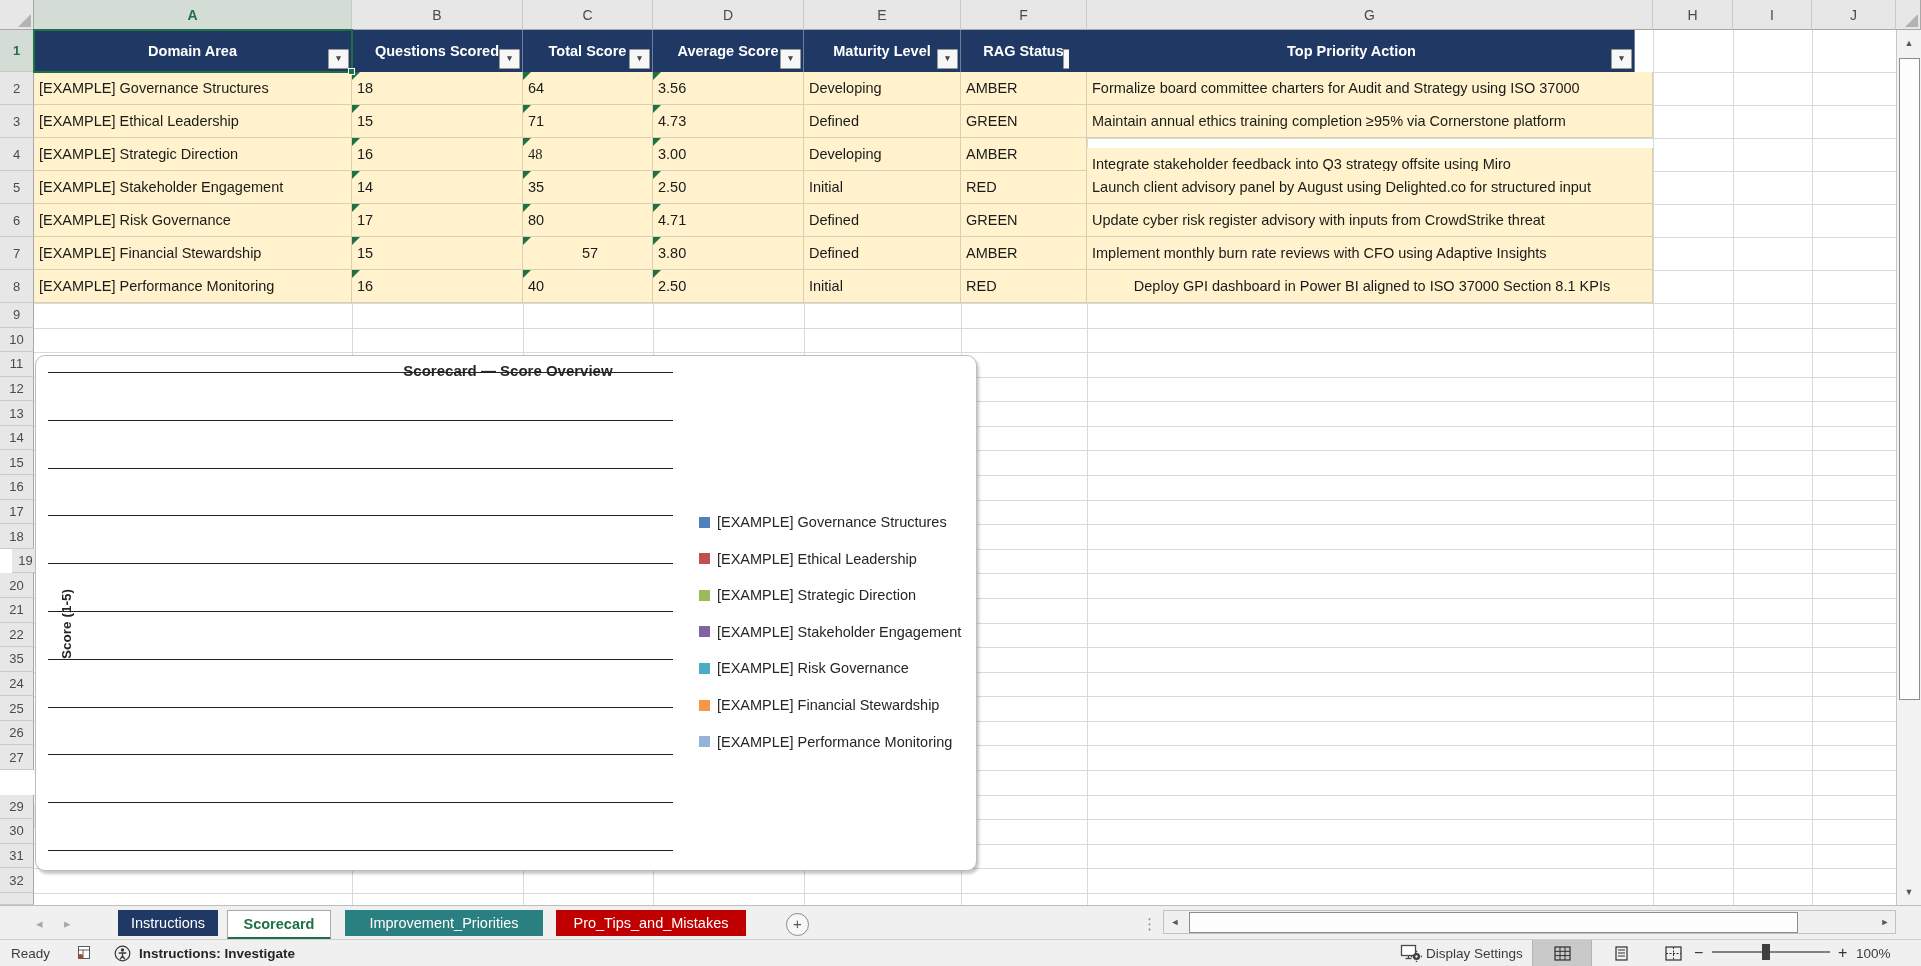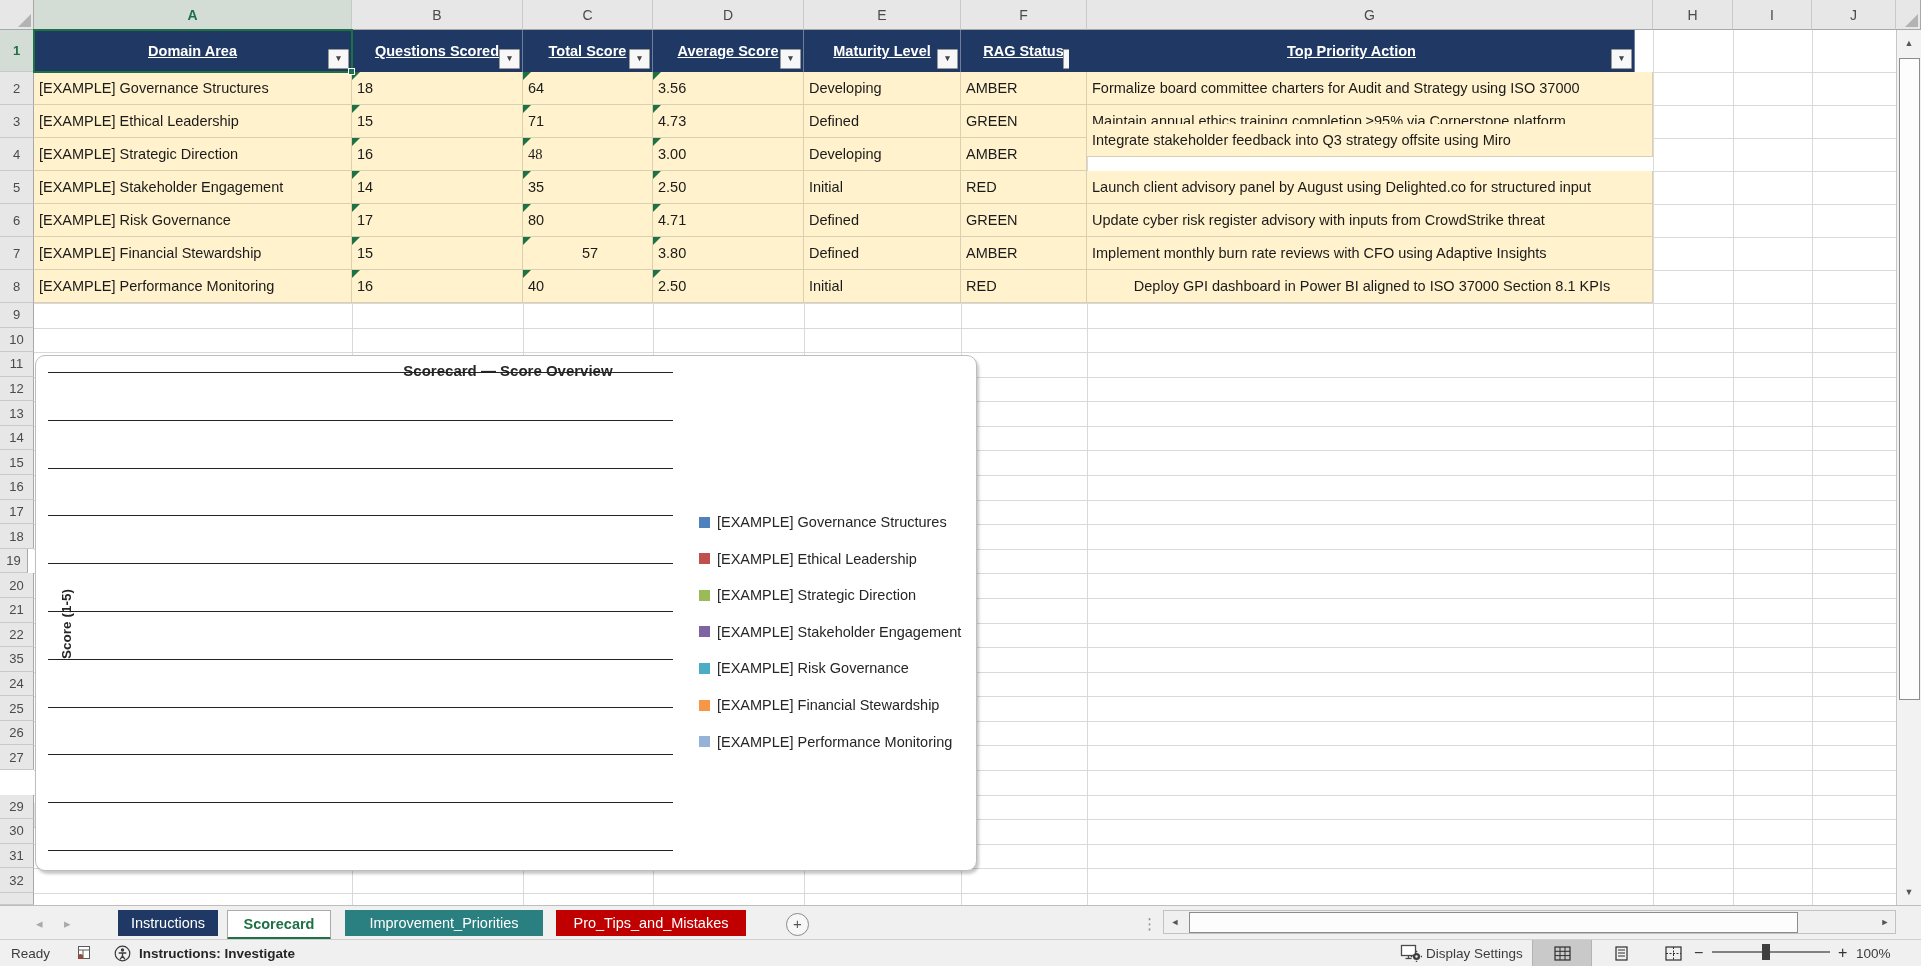--- a/index.html
+++ b/index.html
@@ -12,21 +12,21 @@
   .colhdr.sel{background:#D3DCD5;color:#1E7145;font-weight:bold;}
   .rowhdr{background:#E7E7E7;border-right:1px solid #A8A8A8;border-bottom:1px solid #C9C9C9;
           color:#4a4a4a;font-size:13px;display:flex;align-items:center;justify-content:center;}
   .rowhdr.sel{background:#D3DCD5;color:#1E7145;font-weight:bold;}
   .corner{background:#E7E7E7;border-right:1px solid #A8A8A8;border-bottom:1px solid #A8A8A8;}
   .corner:after{content:"";position:absolute;right:2px;bottom:2px;width:0;height:0;
                 border-left:13px solid transparent;border-bottom:13px solid #B3B3B3;}
   .gl{position:absolute;background:#D9D9D9;}
   
   .hdrcell{background:#1F3864;color:#fff;font-weight:bold;font-size:14.5px;display:flex;
-           align-items:center;justify-content:center;border-right:1px solid rgba(255,255,255,.35);text-decoration:underline;}
+           align-items:center;justify-content:center;border-right:1px solid rgba(255,255,255,.35);}
   .filterbtn{position:absolute;right:2px;bottom:3px;width:19px;height:18px;background:#F7F7F7;
              border:1px solid #999;border-radius:1px;color:#444;font-size:9px;line-height:16px;
              text-align:center;}
   .dcell{background:#FFF2CC;border-right:1px solid #D9D0B2;border-bottom:1px solid #D9D0B2;
          font-size:14.5px;color:#1b1b1b;display:flex;align-items:center;padding-left:5px;
          white-space:nowrap;}
   .tri{position:absolute;left:0;top:0;width:0;height:0;border-top:8px solid #1E7145;
        border-right:8px solid transparent;}
   
   #selbox{border:2px solid #1E7145;background:transparent;z-index:6;pointer-events:none;}
@@ -158,21 +158,21 @@
       <div class="abs rowhdr" style="left: 0px; top: 303px; width: 34px; height: 24.58px; position: absolute;">9</div>
       <div class="abs rowhdr" style="left: 0px; top: 327.58px; width: 34px; height: 24.58px; position: absolute;">10</div>
       <div class="abs rowhdr" style="left: 0px; top: 352.16px; width: 34px; height: 24.58px; position: absolute;">11</div>
       <div class="abs rowhdr" style="left: 0px; top: 376.74px; width: 34px; height: 24.58px; position: absolute;">12</div>
       <div class="abs rowhdr" style="left: 0px; top: 401.32px; width: 34px; height: 24.58px; position: absolute;">13</div>
       <div class="abs rowhdr" style="left: 0px; top: 425.9px; width: 34px; height: 24.58px; position: absolute;">14</div>
       <div class="abs rowhdr" style="left: 0px; top: 450.48px; width: 34px; height: 24.58px; position: absolute;">15</div>
       <div class="abs rowhdr" style="left: 0px; top: 475.06px; width: 34px; height: 24.58px; position: absolute;">16</div>
       <div class="abs rowhdr" style="left: 0px; top: 499.64px; width: 34px; height: 24.58px; position: absolute;">17</div>
       <div class="abs rowhdr" style="left: 0px; top: 524.22px; width: 34px; height: 24.58px; position: absolute;">18</div>
-      <div class="abs rowhdr" style="left: 0px; top: 548.8px; width: 28px; height: 24.58px; position: absolute;">19</div>
+      <div class="abs rowhdr" style="left: 12px; top: 548.8px; width: 28px; height: 24.58px; position: absolute;">19</div>
       <div class="abs rowhdr" style="left: 0px; top: 573.38px; width: 34px; height: 24.58px; position: absolute;">20</div>
       <div class="abs rowhdr" style="left: 0px; top: 597.96px; width: 34px; height: 24.58px; position: absolute;">21</div>
       <div class="abs rowhdr" style="left: 0px; top: 622.54px; width: 34px; height: 24.58px; position: absolute;">22</div>
       <div class="abs rowhdr" style="left: 0px; top: 647.12px; width: 34px; height: 24.58px; position: absolute;">35</div>
       <div class="abs rowhdr" style="left: 0px; top: 671.7px; width: 34px; height: 24.58px; position: absolute;">24</div>
       <div class="abs rowhdr" style="left: 0px; top: 696.28px; width: 34px; height: 24.58px; position: absolute;">25</div>
       <div class="abs rowhdr" style="left: 0px; top: 720.86px; width: 34px; height: 24.58px; position: absolute;">26</div>
       <div class="abs rowhdr" style="left: 0px; top: 745.44px; width: 34px; height: 24.58px; position: absolute;">27</div>
       <div class="abs rowhdr" style="left: 0px; top: 803px; width: 40px; height: 24.58px; position: absolute;">28</div>
       <div class="abs rowhdr" style="left: 0px; top: 794.6px; width: 34px; height: 24.58px; position: absolute;">29</div>
@@ -270,21 +270,21 @@
       <div class="abs dcell" style="left: 653px; top: 138px; width: 151px; height: 33px; position: absolute;">
         <div class="tri"></div>
         <span>3.00</span>
       </div>
       <div class="abs dcell" style="left: 804px; top: 138px; width: 157px; height: 33px; position: absolute;">
         <span>Developing</span>
       </div>
       <div class="abs dcell" style="left: 961px; top: 138px; width: 126px; height: 33px; position: absolute;">
         <span>AMBER</span>
       </div>
-      <div class="abs dcell" style="left: 1087px; top: 124px; width: 566px; height: 33px; position: absolute;">
+      <div class="abs dcell" style="left: 1087px; top: 148px; width: 566px; height: 33px; position: absolute;">
         <span>Integrate stakeholder feedback into Q3 strategy offsite using Miro</span>
       </div>
       <div class="abs dcell" style="left: 34px; top: 171px; width: 318px; height: 33px; position: absolute;">
         <span>[EXAMPLE] Stakeholder Engagement</span>
       </div>
       <div class="abs dcell" style="left: 352px; top: 171px; width: 171px; height: 33px; position: absolute;">
         <div class="tri"></div>
         <span>14</span>
       </div>
       <div class="abs dcell" style="left: 523px; top: 171px; width: 130px; height: 33px; position: absolute;">

